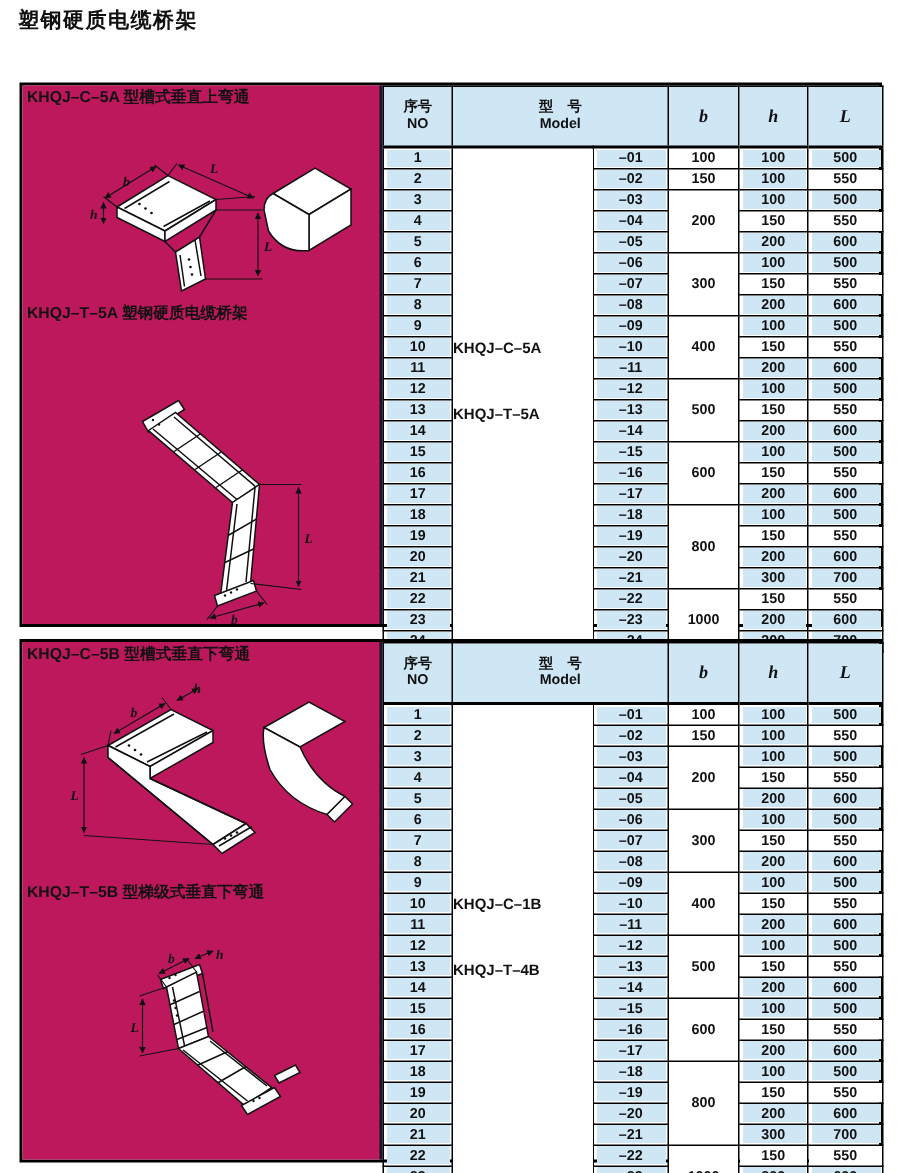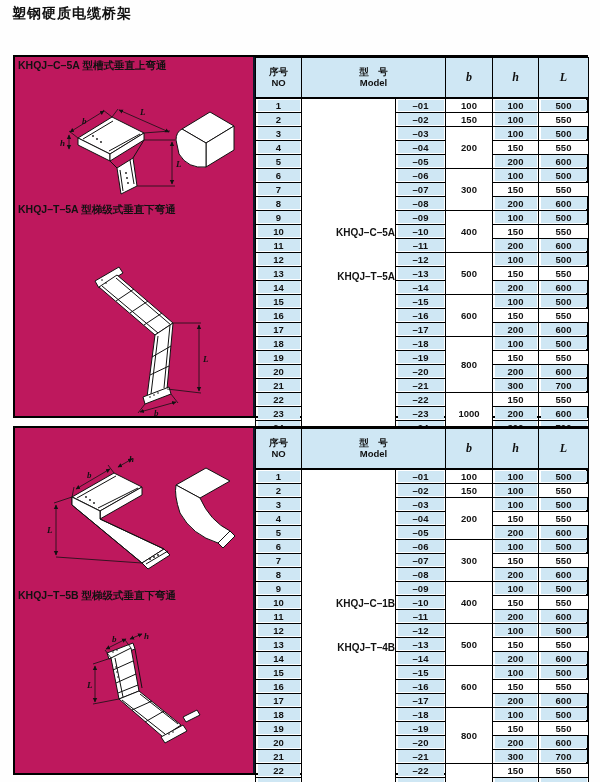--- a/index.html
+++ b/index.html
@@ -52,21 +52,21 @@
     background:var(--blue);
     font-size:9.5px;line-height:1.2;
     border-bottom:2px solid #000;
   }
   thead th.dim{font-family:"Liberation Serif",serif;font-style:italic;font-size:12px;}
   tbody td{font-size:9.5px;}
   td.c{ background:var(--blue); background-clip:content-box; padding:1px 2px; }
   td.w{ background:#fff; }
   td.model{ background:#fff; position:relative; }
   .mlbl{
-    position:absolute;left:0;right:0;text-align:right;
+    position:absolute;left:0;right:0;text-align:left;
     font-size:10px;font-weight:bold;white-space:nowrap;
   }
   .m0{top:38.5%;} .m1{top:51.5%;}
 
   svg .ln{stroke:#111;stroke-width:1;fill:none;}
   svg .fc{stroke:#111;stroke-width:1;fill:#fff;}
   svg .dimln{stroke:#111;stroke-width:0.8;fill:none;}
   svg text.dim{
     font-family:"Liberation Serif",serif;font-style:italic;font-weight:bold;
     font-size:9px;fill:#111;stroke:none;
@@ -118,21 +118,21 @@
         <path class="dimln" d="M99,29 L149,51" marker-start="url(#ar)" marker-end="url(#ar)"></path>
         <text class="dim" x="120" y="34">L</text>
         <path class="dimln" d="M124,59 L155,59 M117,105 L155,105"></path>
         <path class="dimln" d="M152,61 L152,103" marker-start="url(#ar)" marker-end="url(#ar)"></path>
         <text class="dim" x="156" y="86">L</text>
         <path class="fc" d="M162,48 L190,31 L214,45 L186,62 Z"></path>
         <path class="fc" d="M214,45 L214,69 L186,86 L186,62 Z"></path>
         <path class="fc" d="M162,48 L186,62 L186,86 Q168,88 159,73 L156,59 Q156,51 162,48 Z"></path>
       </svg>
 
-      <div class="caption cap-mid">KHQJ–T–5A 型梯级式垂直下弯通</div>
+      <div class="caption cap-mid">KHQJ–T–5A 塑钢硬质电缆桥架</div>
 
       <svg class="diagram" style="left:28px;top:206px" width="180" height="155" viewBox="0 0 180 155">
         <path class="fc" d="M52,18 L76,4 L80,10 L56,25 Z"></path>
         <path class="fc" d="M56,24 L74,12 L130,60 L112,72 Z"></path>
         <path class="ln" d="M59,23 L115,70 M73,15 L128,62"></path>
         <path class="ln" d="M91,26 L73,38 M105,38 L87,50 M119,50 L101,62"></path>
         <path class="fc" d="M112,72 L130,60 L124,126 L104,134 Z"></path>
         <path class="ln" d="M115,73 L108,131 M127,62 L121,125"></path>
         <path class="ln" d="M128,83 L109,94 M126,103 L107,112"></path>
         <path class="fc" d="M100,134 L126,124 L128,131 L102,141 Z"></path>
@@ -333,20 +333,21 @@
             <td class="c">–24</td>
             <td class="c">300</td>
             <td class="c">700</td>
           </tr>
         </tbody>
     </table>
   </section>
 
   <section class="block" id="block1">
     <div class="panel">
+      <div class="caption cap-top">KHQJ–C–5B 型槽式垂直下弯通</div>
 
       <svg class="diagram" style="left:5px;top:23px" width="225" height="125" viewBox="0 0 225 125">
         <path class="fc" d="M52,46 L94,22 L122,36 L80,60 Z"></path>
         <path class="fc" d="M122,36 L122,44 L80,68 L80,60 Z"></path>
         <path class="fc" d="M52,46 L52,54 L80,68 L80,60 Z"></path>
         <path class="fc" d="M52,46 L80,60 L80,68 L144,98 L122,112 L52,54 Z"></path>
         <path class="ln" d="M52,54 L122,112 M80,68 L144,98"></path>
         <path class="fc" d="M122,112 L144,98 L150,104 L128,118 Z"></path>
         <path class="ln" d="M57,47 L96,25 M118,37 L78,57 M126,113 L148,100"></path>
         <g fill="#111" stroke="none">

